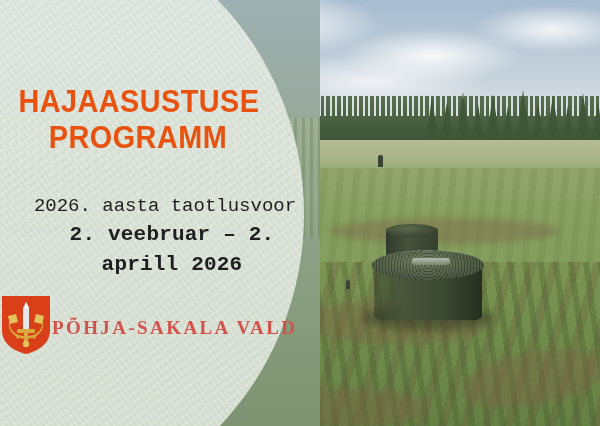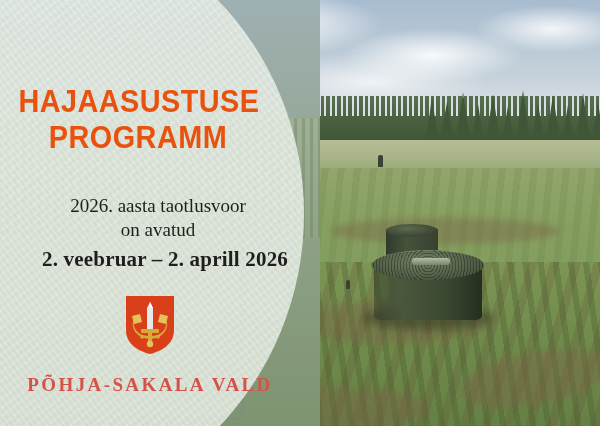--- a/index.html
+++ b/index.html
@@ -172,39 +172,39 @@
     line-height:36px;
     letter-spacing:.5px;
     text-align:center;
     transform:scaleX(.93);
     transform-origin:center top;
   }
   .headline .l1{display:block;text-indent:2px;}
   .headline .l2{display:block;}
 
   .subtitle{
-    position:absolute;left:8px;top:194px;width:300px;
+    position:absolute;left:15px;top:194px;width:300px;
     text-align:center;
-    font-family:Liberation Serif, serif;
+    font-family:Liberation Mono, monospace;
     color:#1e1e1e;
   }
   .sub-line{font-size:19px;line-height:24px;display:block;}
   .sub-dates{
     display:block;
     font-size:21px;line-height:30px;
     font-weight:700;
     margin-top:2px;
     letter-spacing:.2px;
     padding-left:14px;
   }
 
   
   .crest-wrap{
     position:absolute;left:0;top:294px;width:300px;
-    display:flex;flex-direction:column;align-items:center;gap:12px;
+    display:flex;flex-direction:row;align-items:center;
   }
   .crest{width:52px;height:62px;display:block;}
 
   .vald-name{
     margin-top:6px;
     font-family:"Liberation Serif",serif;
     font-size:19px;
     font-weight:700;
     letter-spacing:2.4px;
     color:#d4524a;
@@ -277,21 +277,20 @@
 
   <div class="content">
 
     <div class="headline">
       <span class="l1">HAJAASUSTUSE</span>
       <span class="l2">PROGRAMM</span>
     </div>
 
     <div class="subtitle">
       <span class="sub-line">2026. aasta taotlusvoor</span>
-      <span class="sub-line">on avatud</span>
       <span class="sub-dates">2. veebruar – 2. aprill 2026</span>
     </div>
 
     <div class="crest-wrap">
       <svg class="crest" viewBox="0 0 52 62">
         <path d="M2 2 H50 V36 C50 50 38 57 26 60 C14 57 2 50 2 36 Z" fill="#d9401a"></path>
 
         <path d="M10 24 C6 34 12 44 26 45 C40 44 46 34 42 24
                  C44 36 37 42 26 42 C15 42 8 36 10 24 Z" fill="#d8a93c"></path>
         <path d="M8 22 L16 20 L18 28 L10 30 Z" fill="#e6c25c"></path>

